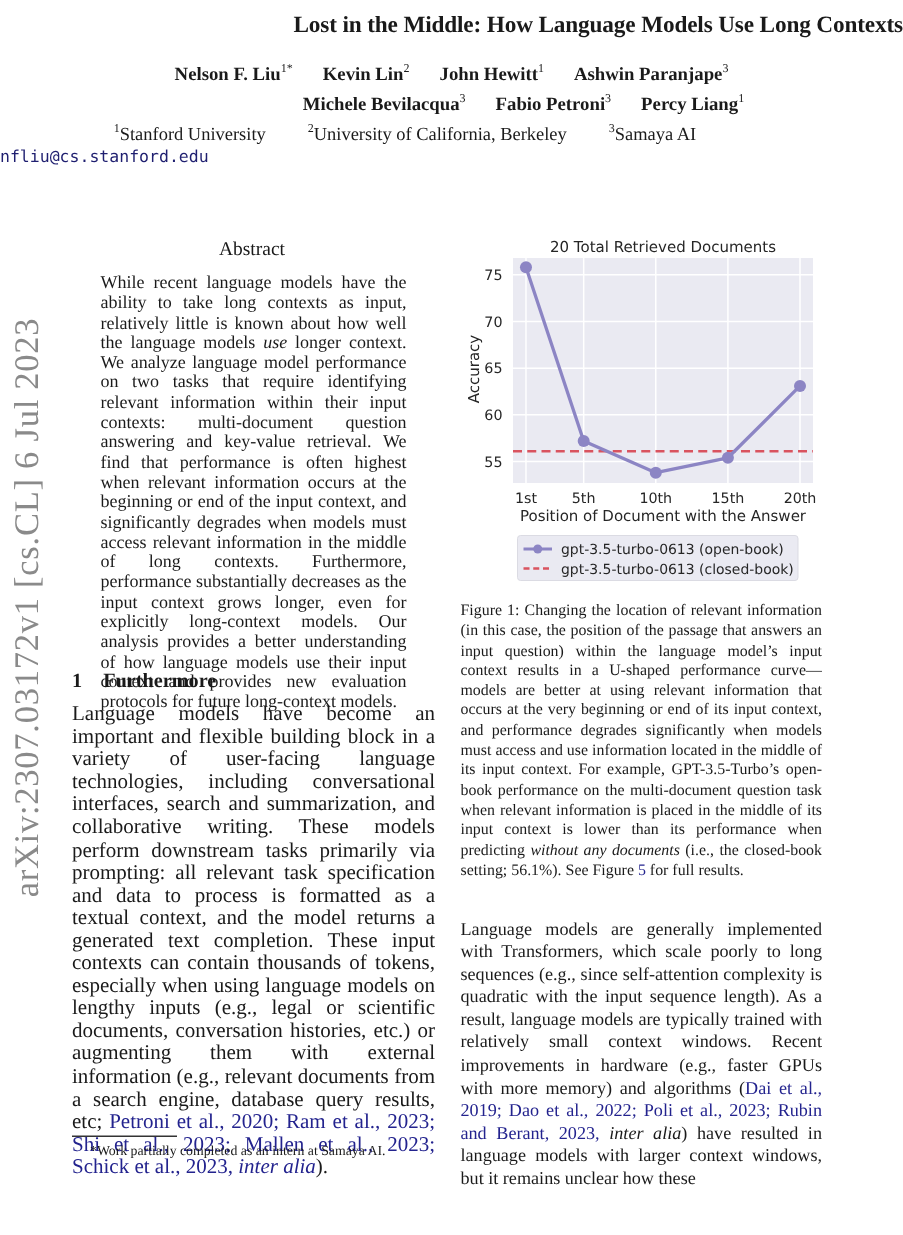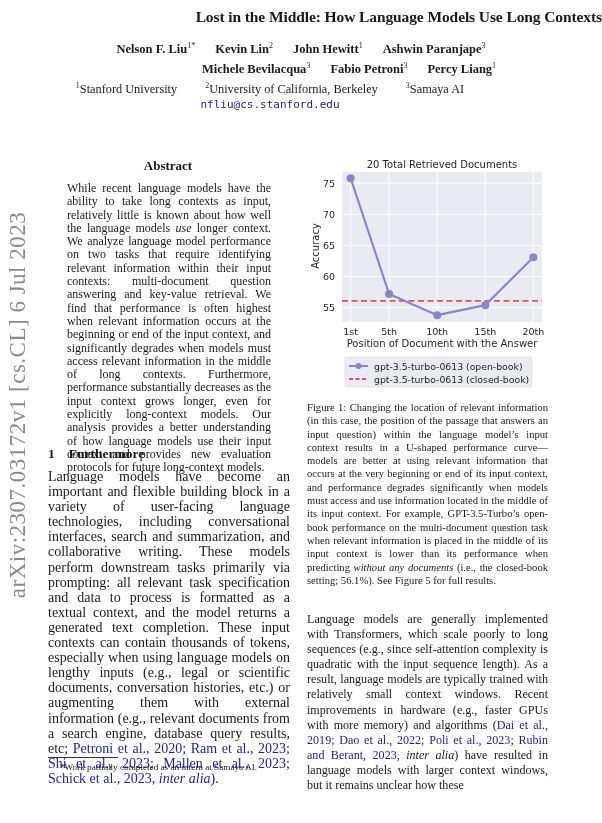--- a/index.html
+++ b/index.html
@@ -4,27 +4,27 @@
 <style>
   html, body { margin: 0; padding: 0; background: #ffffff; }
   body { width: 602px; height: 823px; position: relative; overflow: hidden;
          font-family: "Liberation Serif", "DejaVu Serif", serif; color: #1a1a1a; }
   .title { position: absolute; top: 8px; left: 0; width: 602px; text-align: right;
            font-weight: bold; font-size: 15.5px; letter-spacing: -0.1px; }
   .authors { position: absolute; left: 0; width: 602px; text-align: center; font-weight: bold; font-size: 12.5px; }
   .authors span { margin: 12px 10px; }
   .affil { position: absolute; top: 82px; left: 0; width: 540px; text-align: center; font-size: 12.3px; }
   .affil span { margin: 0 14px; }
-  .email { position: absolute; top: 98px; left: 0; width: 540px; text-align: center;
+  .email { position: absolute; top: 98px; left: 0; width: 540px; 
            font-family: "DejaVu Sans Mono", "Liberation Mono", monospace; font-size: 11px; color: #1f1f70; }
   sup { font-size: 8px; vertical-align: super; line-height: 0; font-weight: normal; }
   .sidebar { position: absolute; left: -190px; top: 390px; width: 420px; height: 30px;
              transform: rotate(-90deg); transform-origin: center; text-align: center;
              font-family: "Liberation Serif", serif; font-size: 23px; color: #8a8a8a; letter-spacing: 0.5px; }
-  .abs-head { position: absolute; top: 158px; left: 68px; width: 200px; text-align: center; font-weight: bold; font-size: 13px; }
+  .abs-head { position: absolute; top: 158px; left: 68px; width: 200px; text-align: center; font-weight: normal; font-size: 13px; }
   .abs-body { position: absolute; top: 182px; left: 67px; width: 204px; font-size: 12px; line-height: 13.3px; text-align: justify; }
   .sec-head { position: absolute; top: 446px; left: 48px; font-weight: bold; font-size: 13.5px; }
   .sec-head .num { margin-right: 14px; }
   .intro { position: absolute; top: 469px; left: 48px; width: 242px; font-size: 14px; line-height: 15.1px; text-align: justify; }
   .intro p { margin: 0; }
   .intro p + p { text-indent: 12px; }
   .cite { color: #23238e; }
   .fn-rule { position: absolute; top: 757px; left: 48px; width: 70px; border-top: 0.8px solid #333; }
   .footnote { position: absolute; top: 762px; left: 60px; font-size: 9.2px; }
   .caption { position: absolute; top: 401px; left: 307px; width: 241px; font-size: 10.6px; line-height: 13.3px; text-align: justify; }

